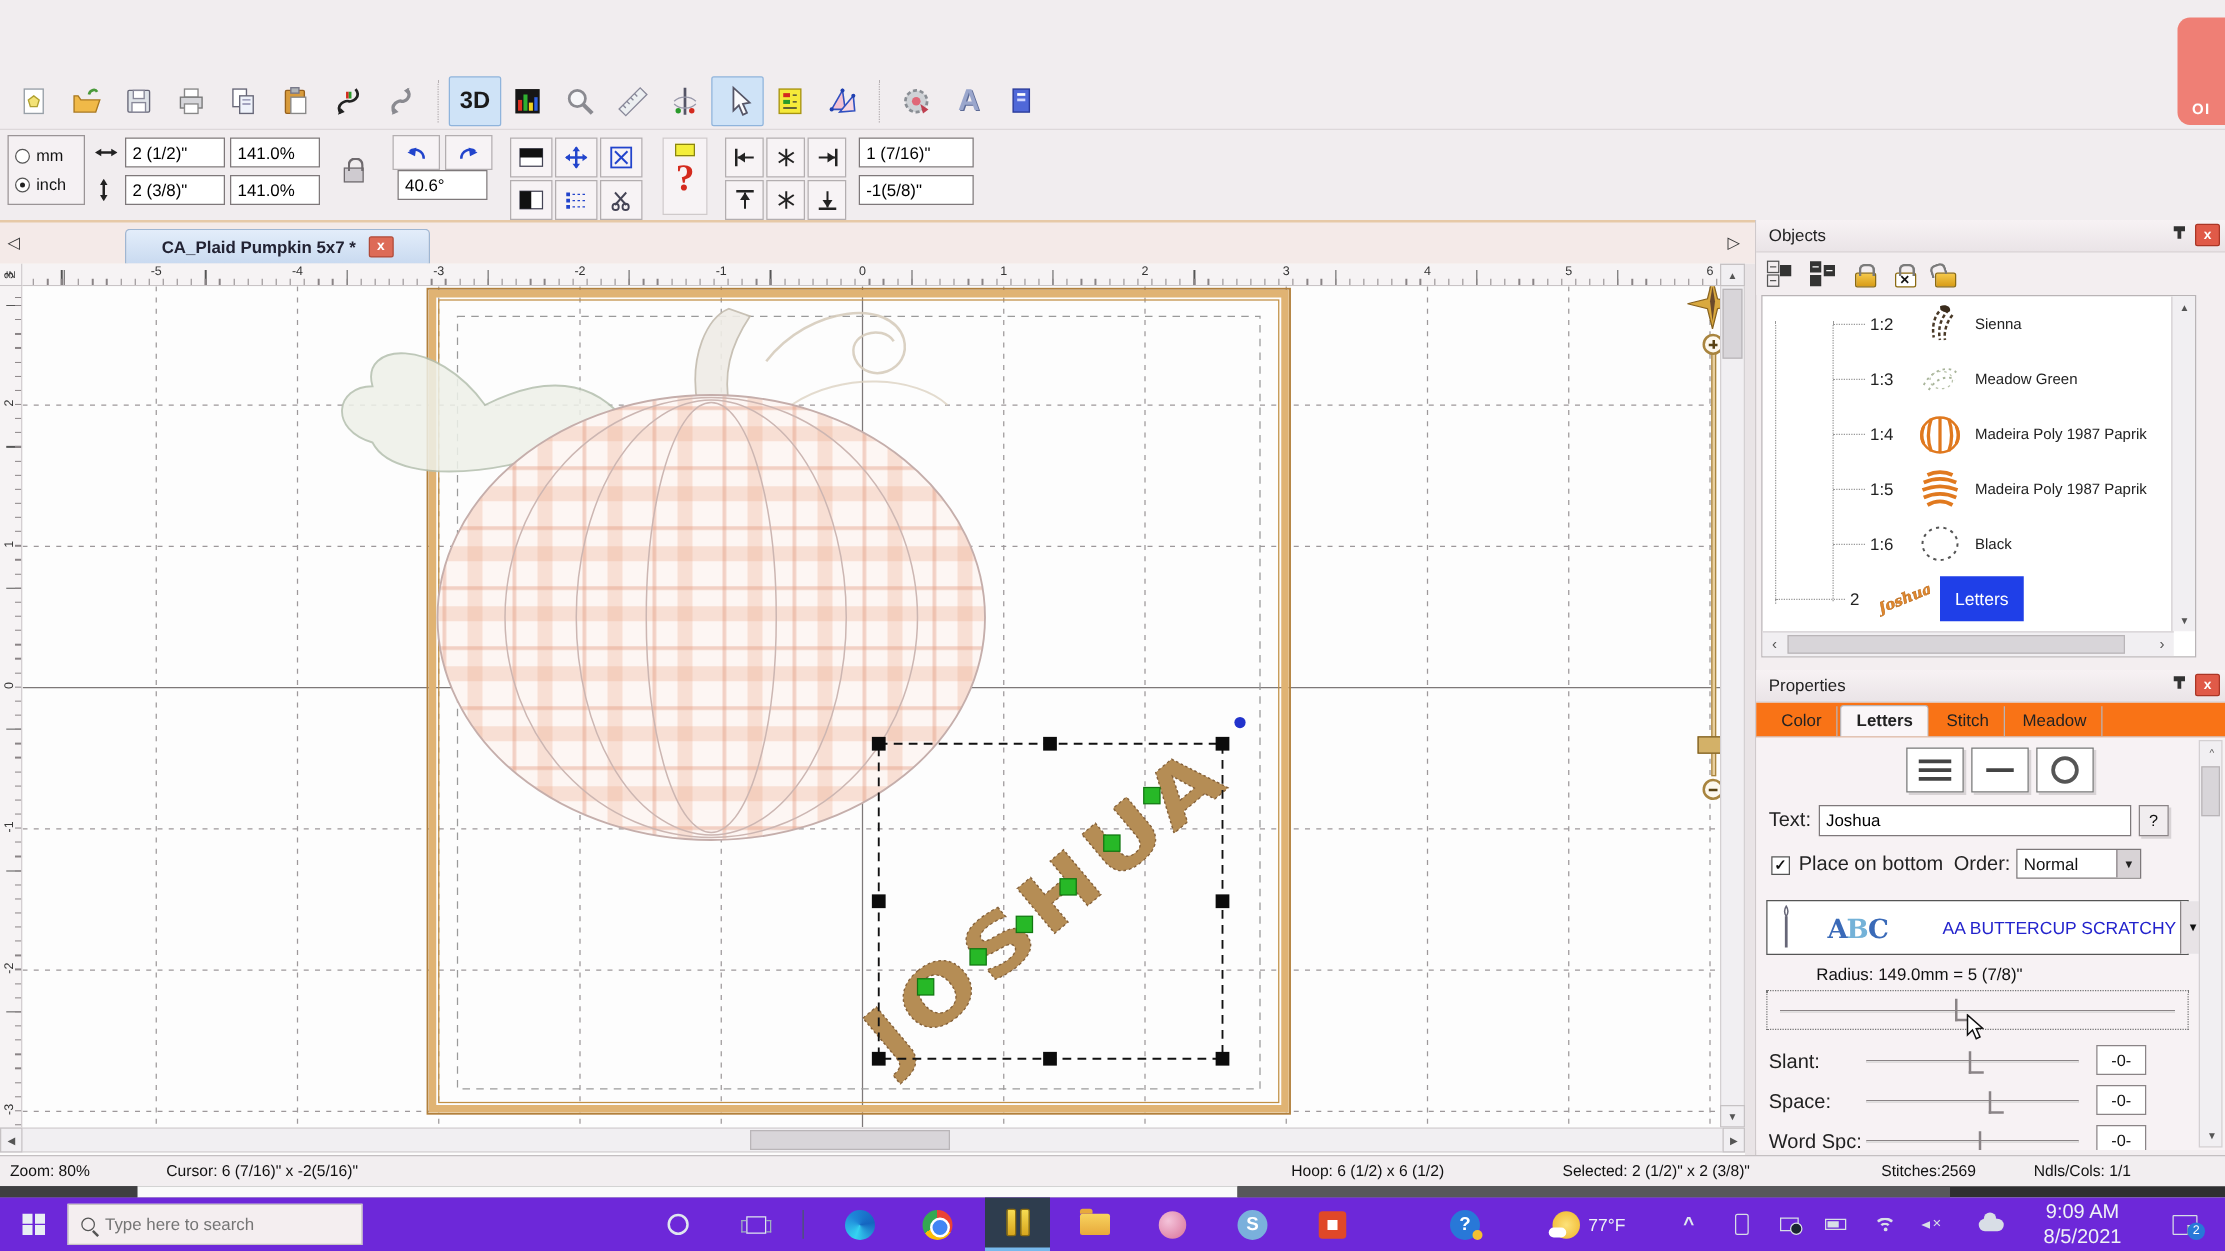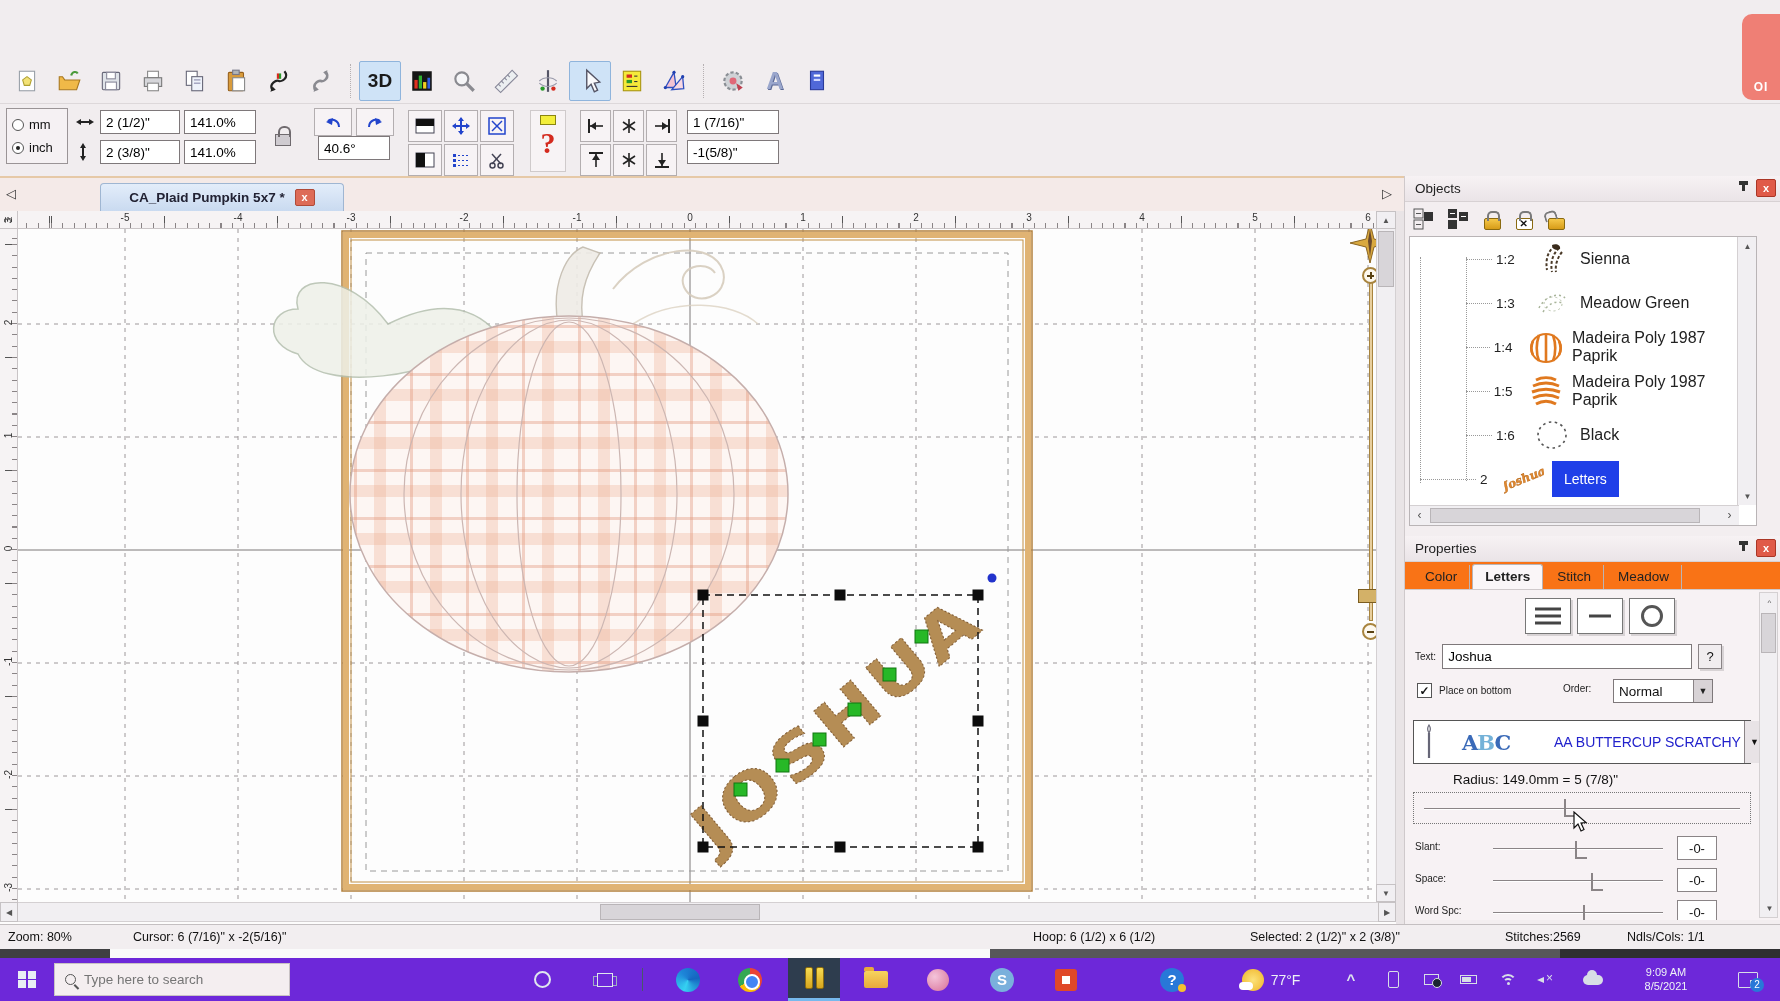--- a/index.html
+++ b/index.html
@@ -114,41 +114,41 @@
   .obj-lock.xed .body { background:#fff; }
   .obj-lock.xed .body::after { content:"✕"; position:absolute; left:3px; top:-1px; font-size:10px; color:#111; font-weight:bold;}
 
   #objects-list { position:relative; margin-left:4px; width:348px; height:290px; background:#fff; border:1px solid #b9b4b6; overflow:hidden; }
   .tree-vline { position:absolute; left:56px; top:20px; width:1px; height:224px; border-left:1px dotted #999; }
   .tree-vline2 { position:absolute; left:10px; top:20px; width:1px; height:226px; border-left:1px dotted #999; }
   .obj-row { position:absolute; left:0; width:330px; height:44px; display:flex; align-items:center; }
   .obj-stub { width:26px; border-top:1px dotted #999; margin-right:4px; }
   .obj-num { font-size:13.5px; color:#222; width:30px; }
   .obj-thumb { width:40px; height:40px; display:flex; align-items:center; justify-content:center; margin:0 8px 0 6px; }
-  .obj-label { font-size:16px; color:#222; }
+  .obj-label { font-size:12px; color:#222; }
   .obj-label.selected { background:#1f3fe8; color:#fff; padding:10px 12px; font-size:14px; }
   #obj-vsb { position:absolute; right:0px; top:0px; width:19px; height:268px; background:#f1eff2; border-left:1px solid #d4d0d2;}
   #obj-hsb { position:absolute; left:0px; bottom:0px; width:329px; height:20px; background:#f1eff2; border-top:1px solid #d4d0d2;}
   .mini-arrow { position:absolute; color:#555; font-size:8px; width:19px; height:18px; display:flex; align-items:center; justify-content:center;}
   #obj-hsb .sb-thumb { left:20px; top:2px; width:270px; height:15px; }
 
   #properties-panel { margin-top:10px; }
   #prop-tabs { height:28px; display:flex; align-items:flex-end; padding-left:8px; gap:2px; background:#f97316; border-bottom:1px solid #cfc9cb;}
   .prop-tab { font-size:13.5px; color:#222; padding:4px 12px 5px; border-right:1px solid #b9b4b6; }
   .prop-tab.active { font-weight:bold; background:#faf6f8; border:1px solid #b9b4b6; border-bottom:none; border-radius:3px 3px 0 0; }
   #prop-content { position:relative; height:330px; background:#f7f2f4; overflow:hidden; }
   #prop-vsb { position:absolute; right:2px; top:2px; width:19px; height:326px; background:#f1eff2; border:1px solid #d4d0d2;}
   #prop-vsb .sb-thumb { left:1px; top:20px; width:15px; height:40px; }
 
   .justify-row { position:absolute; left:120px; top:8px; display:flex; gap:6px; }
   .jbtn { width:46px; height:36px; background:#fff; border:1px solid #777; display:flex; align-items:center; justify-content:center; box-shadow:2px 2px 0 #d8d3d5; }
   .circ { width:22px; height:22px; border:3px solid #555; border-radius:50%; }
 
   .text-row { position:absolute; left:10px; top:54px; display:flex; align-items:center; gap:6px; }
-  .lab { font-size:10px; color:#222; }
+  .lab { font-size:16px; color:#222; }
   #text-input { width:250px; height:25px; }
   .qbtn { width:24px; height:25px; background:#f1edef; border:1px solid #8a8486; font-size:13px; display:flex; align-items:center; justify-content:center; box-shadow:2px 2px 0 #d8d3d5;}
 
   .check-row { position:absolute; left:12px; top:93px; display:flex; align-items:center; gap:7px; }
   .checkbox { width:15px; height:15px; background:#fff; border:1px solid #555; font-size:12px; font-weight:bold; color:#111; display:flex; align-items:center; justify-content:center; line-height:1;}
   #order-select { position:absolute; left:208px; top:89px; width:100px; height:24px; background:#fff; border:1px solid #7e787a; display:flex; align-items:center; }
   #order-select .val { flex:1; font-size:13.5px; padding-left:5px; }
   .dd-btn { width:19px; height:100%; background:#d8d3d6; border-left:1px solid #8a8486; font-size:9px; color:#222; display:flex; align-items:center; justify-content:center; }
   #order-label { position:absolute; left:158px; top:93px; }
 
@@ -220,21 +220,21 @@
   .wifi-ic { width:18px; height:12px; position:relative; overflow:hidden;}
   .wifi-ic i { position:absolute; border:2px solid transparent; border-top-color:#d8dee6; border-radius:50%; }
   .wifi-ic i:nth-child(1){ left:0; top:0; width:18px; height:18px;}
   .wifi-ic i:nth-child(2){ left:4px; top:4px; width:10px; height:10px;}
   .wifi-ic i:nth-child(3){ left:7.5px; top:8px; width:3px; height:3px; background:#d8dee6; border:none;}
   .vol-ic { width:20px; height:14px; position:relative; }
   .vol-ic::before { content:""; position:absolute; left:0; top:4px; border-top:3.5px solid transparent; border-bottom:3.5px solid transparent; border-right:7px solid #d8dee6; border-left:0; }
   .vol-ic::after { content:"×"; position:absolute; left:9px; top:-2px; color:#d8dee6; font-size:12px; }
   .cloud-ic { width:20px; height:10px; background:#d8dee6; border-radius:6px; position:relative;}
   .cloud-ic::before{ content:""; position:absolute; left:4px; top:-5px; width:10px; height:10px; background:#d8dee6; border-radius:50%;}
-  #clock { flex-direction:column; line-height:1.25; color:#eef2f6; font-size:11px; text-align:center; }
+  #clock { flex-direction:column; line-height:1.25; color:#eef2f6; font-size:16px; text-align:center; }
   .notif-ic { width:20px; height:16px; border:1.5px solid #d8dee6; border-radius:1px; position:relative; }
   .notif-ic::before{ content:""; position:absolute; right:-1px; bottom:-1px; width:7px; height:7px; background:#1b2531; border-left:1.5px solid #d8dee6; border-top:1.5px solid #d8dee6;}
   .badge { position:absolute; right:-7px; bottom:-5px; width:14px; height:14px; border-radius:50%; background:#2878d8; color:#fff; font-size:10px; display:flex; align-items:center; justify-content:center; }
 
   svg { display:block; }
 </style>
 </head>
 <body>
 
 <div id="root">

